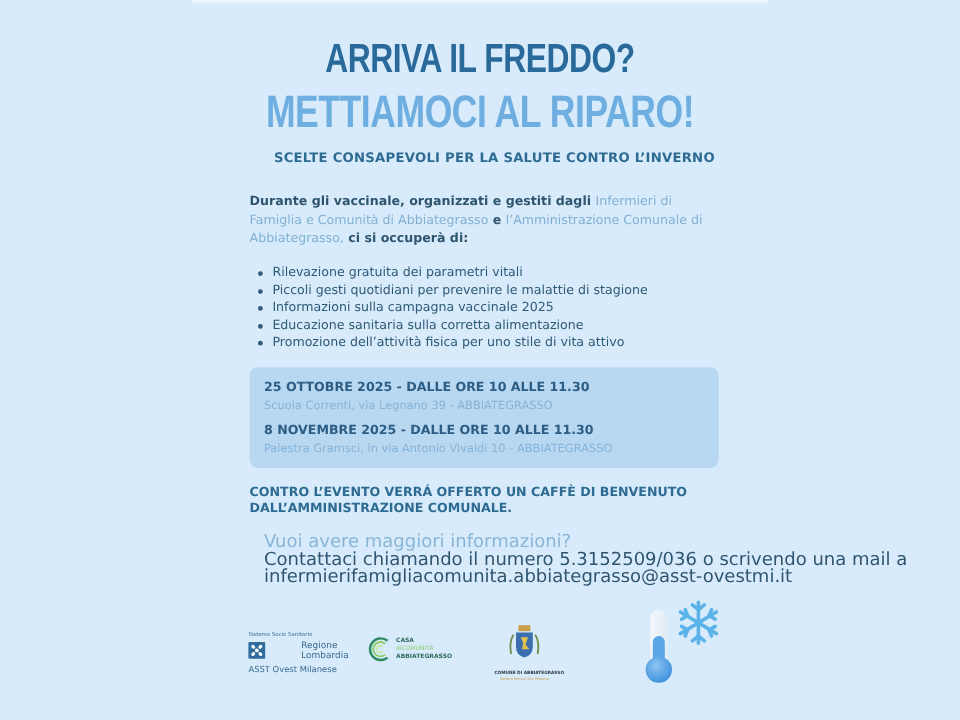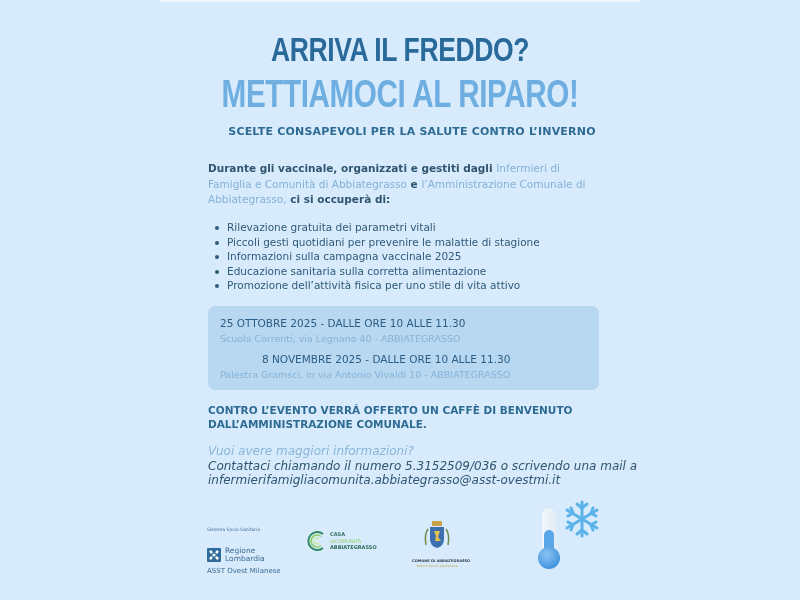--- a/index.html
+++ b/index.html
@@ -114,71 +114,70 @@
       height: 84px;
       background: #b8d7f0;
       border-radius: 7px;
     }
     .event {
       position: absolute;
       left: 12px;
     }
     .event .date {
       font-size: 10.5px;
-      font-weight: normal;
+      font-weight: bold;
       color: #2c5d84;
       white-space: nowrap;
-      text-align: right;
     }
     .event .place {
       font-size: 9.5px;
       color: #86b3d7;
       margin-top: 4px;
       white-space: nowrap;
     }
     .coffee {
       position: absolute;
       top: 404px;
       left: 208px;
       width: 400px;
       font-size: 10.5px;
       font-weight: bold;
       line-height: 13.5px;
       color: #2e6b93;
     }
     .contact {
       position: absolute;
       top: 444px;
-      left: 208px;
+      left: 220px;
       width: 400px;
-      font-size: 12px;
+      font-size: 15px;
       line-height: 14.5px;
       color: #2f5570;
-      font-style: italic;
     }
     .contact .question {
       color: #88b5d8;
     }
     .contact .line {
       white-space: nowrap;
     }
     
     .logo-lombardia {
       position: absolute;
       top: 527px;
       left: 207px;
     }
     .logo-lombardia .small {
       font-size: 4.5px;
       color: #3b6a91;
     }
     .logo-lombardia .row {
       display: flex;
       align-items: center;
-      margin-top: 15px;
+      margin-top: 2px;
+      gap: 26px;
     }
     .logo-lombardia .cross {
       width: 14px;
       height: 14px;
       background: #2f6b9c;
       border-radius: 1px;
       position: relative;
     }
     .logo-lombardia .cross svg { display: block; }
     .logo-lombardia .reg {
@@ -254,21 +253,21 @@
     <li>Rilevazione gratuita dei parametri vitali</li>
     <li>Piccoli gesti quotidiani per prevenire le malattie di stagione</li>
     <li>Informazioni sulla campagna vaccinale 2025</li>
     <li>Educazione sanitaria sulla corretta alimentazione</li>
     <li>Promozione dell’attività fisica per uno stile di vita attivo</li>
   </ul>
 
   <div class="events-box">
     <div class="event" style="top:11px;">
       <div class="date">25 OTTOBRE 2025 - DALLE ORE 10 ALLE 11.30</div>
-      <div class="place">Scuola Correnti, via Legnano 40 - ABBIATEGRASSO</div>
+      <div class="place">Scuola Correnti, via Legnano 39 - ABBIATEGRASSO</div>
     </div>
     <div class="event" style="top:47px;">
       <div class="date">8 NOVEMBRE 2025 - DALLE ORE 10 ALLE 11.30</div>
       <div class="place">Palestra Gramsci, in via Antonio Vivaldi 10 - ABBIATEGRASSO</div>
     </div>
   </div>
 
   <div class="coffee">
     <div>CONTRO L’EVENTO VERRÁ OFFERTO UN CAFFÈ DI BENVENUTO</div>
     <div>DALL’AMMINISTRAZIONE COMUNALE.</div>

